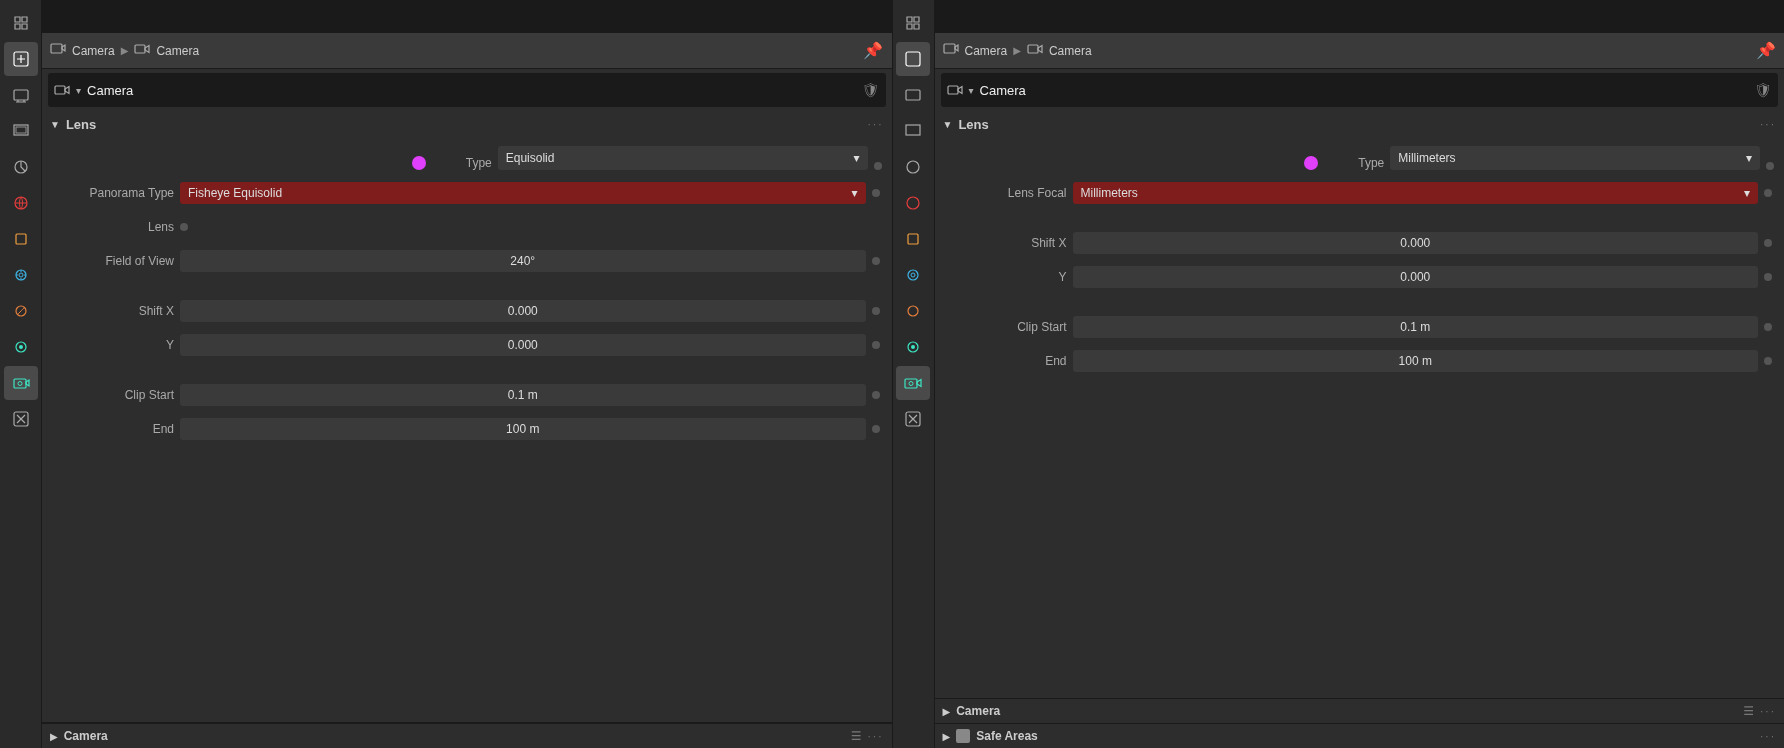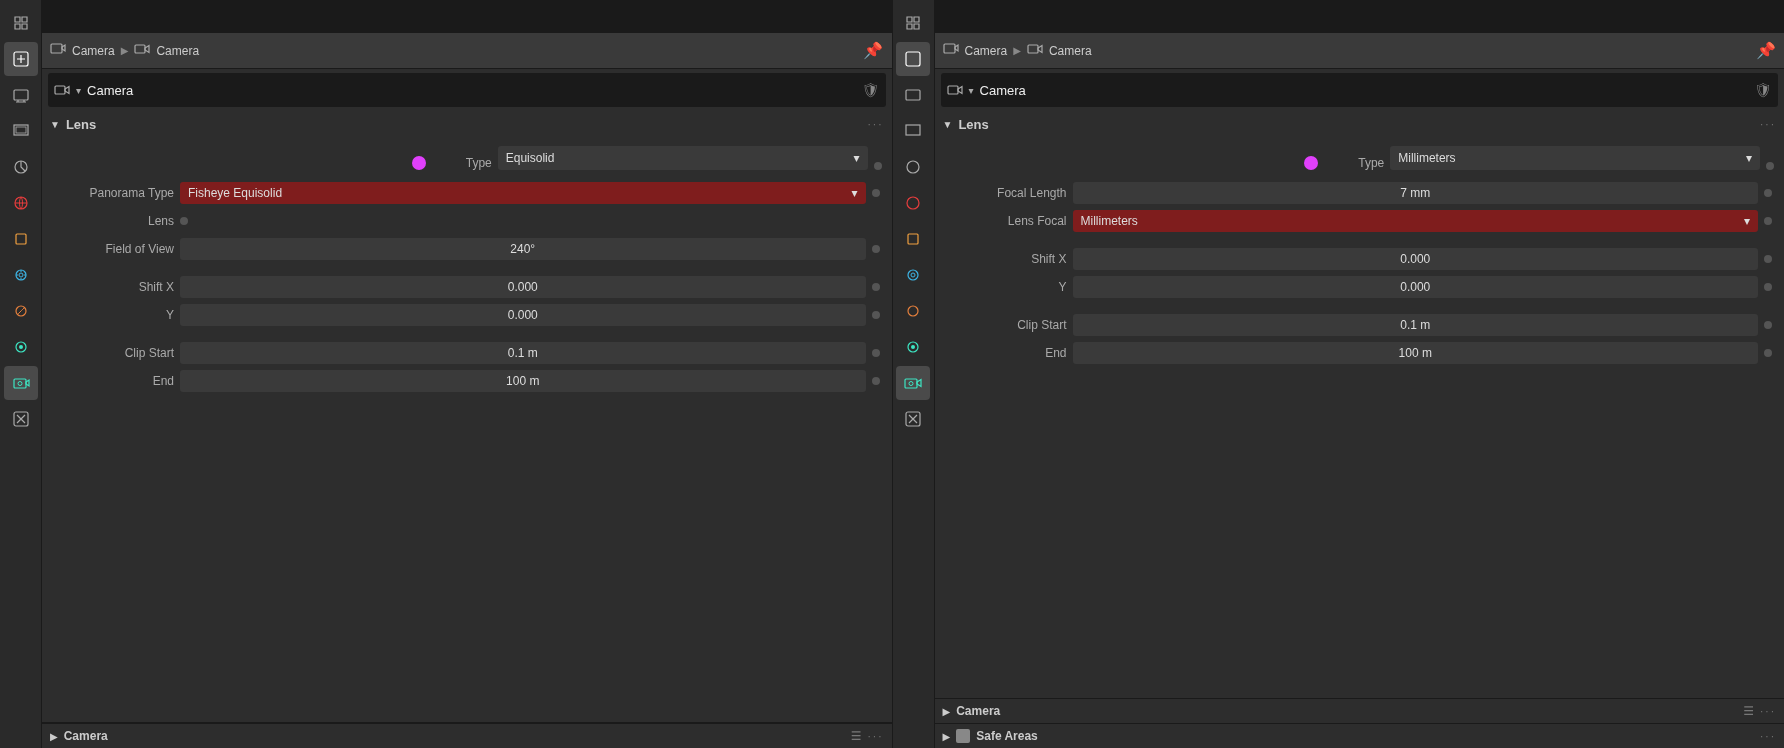--- a/index.html
+++ b/index.html
@@ -122,21 +122,21 @@
       color: #777;
       letter-spacing: 2px;
       font-size: 10px;
     }
 
     
     .properties-area {
       padding: 6px 12px;
       display: flex;
       flex-direction: column;
-      gap: 2px;
+      gap: 8px;
     }
 
     
     .prop-row {
       display: flex;
       align-items: center;
       height: 26px;
       gap: 6px;
     }
     .prop-label {
@@ -546,25 +546,20 @@
     <span class="type-label">Type</span>
     <div class="type-dropdown">
       <span>Millimeters</span>
       <span>▾</span>
     </div>
     <div class="prop-dot"></div>
   </div>
 
   <div class="properties-area">
 
-    <div class="prop-row">
-      <span class="prop-label">Focal Length</span>
-      <div class="prop-value-field">7 mm</div>
-      <div class="prop-dot"></div>
-    </div>
 
     <div class="prop-row">
       <span class="prop-label">Lens Focal</span>
       <div class="prop-dropdown">
         <span>Millimeters</span>
         <span>▾</span>
       </div>
       <div class="prop-dot"></div>
     </div>
     <div class="prop-spacer"></div>

